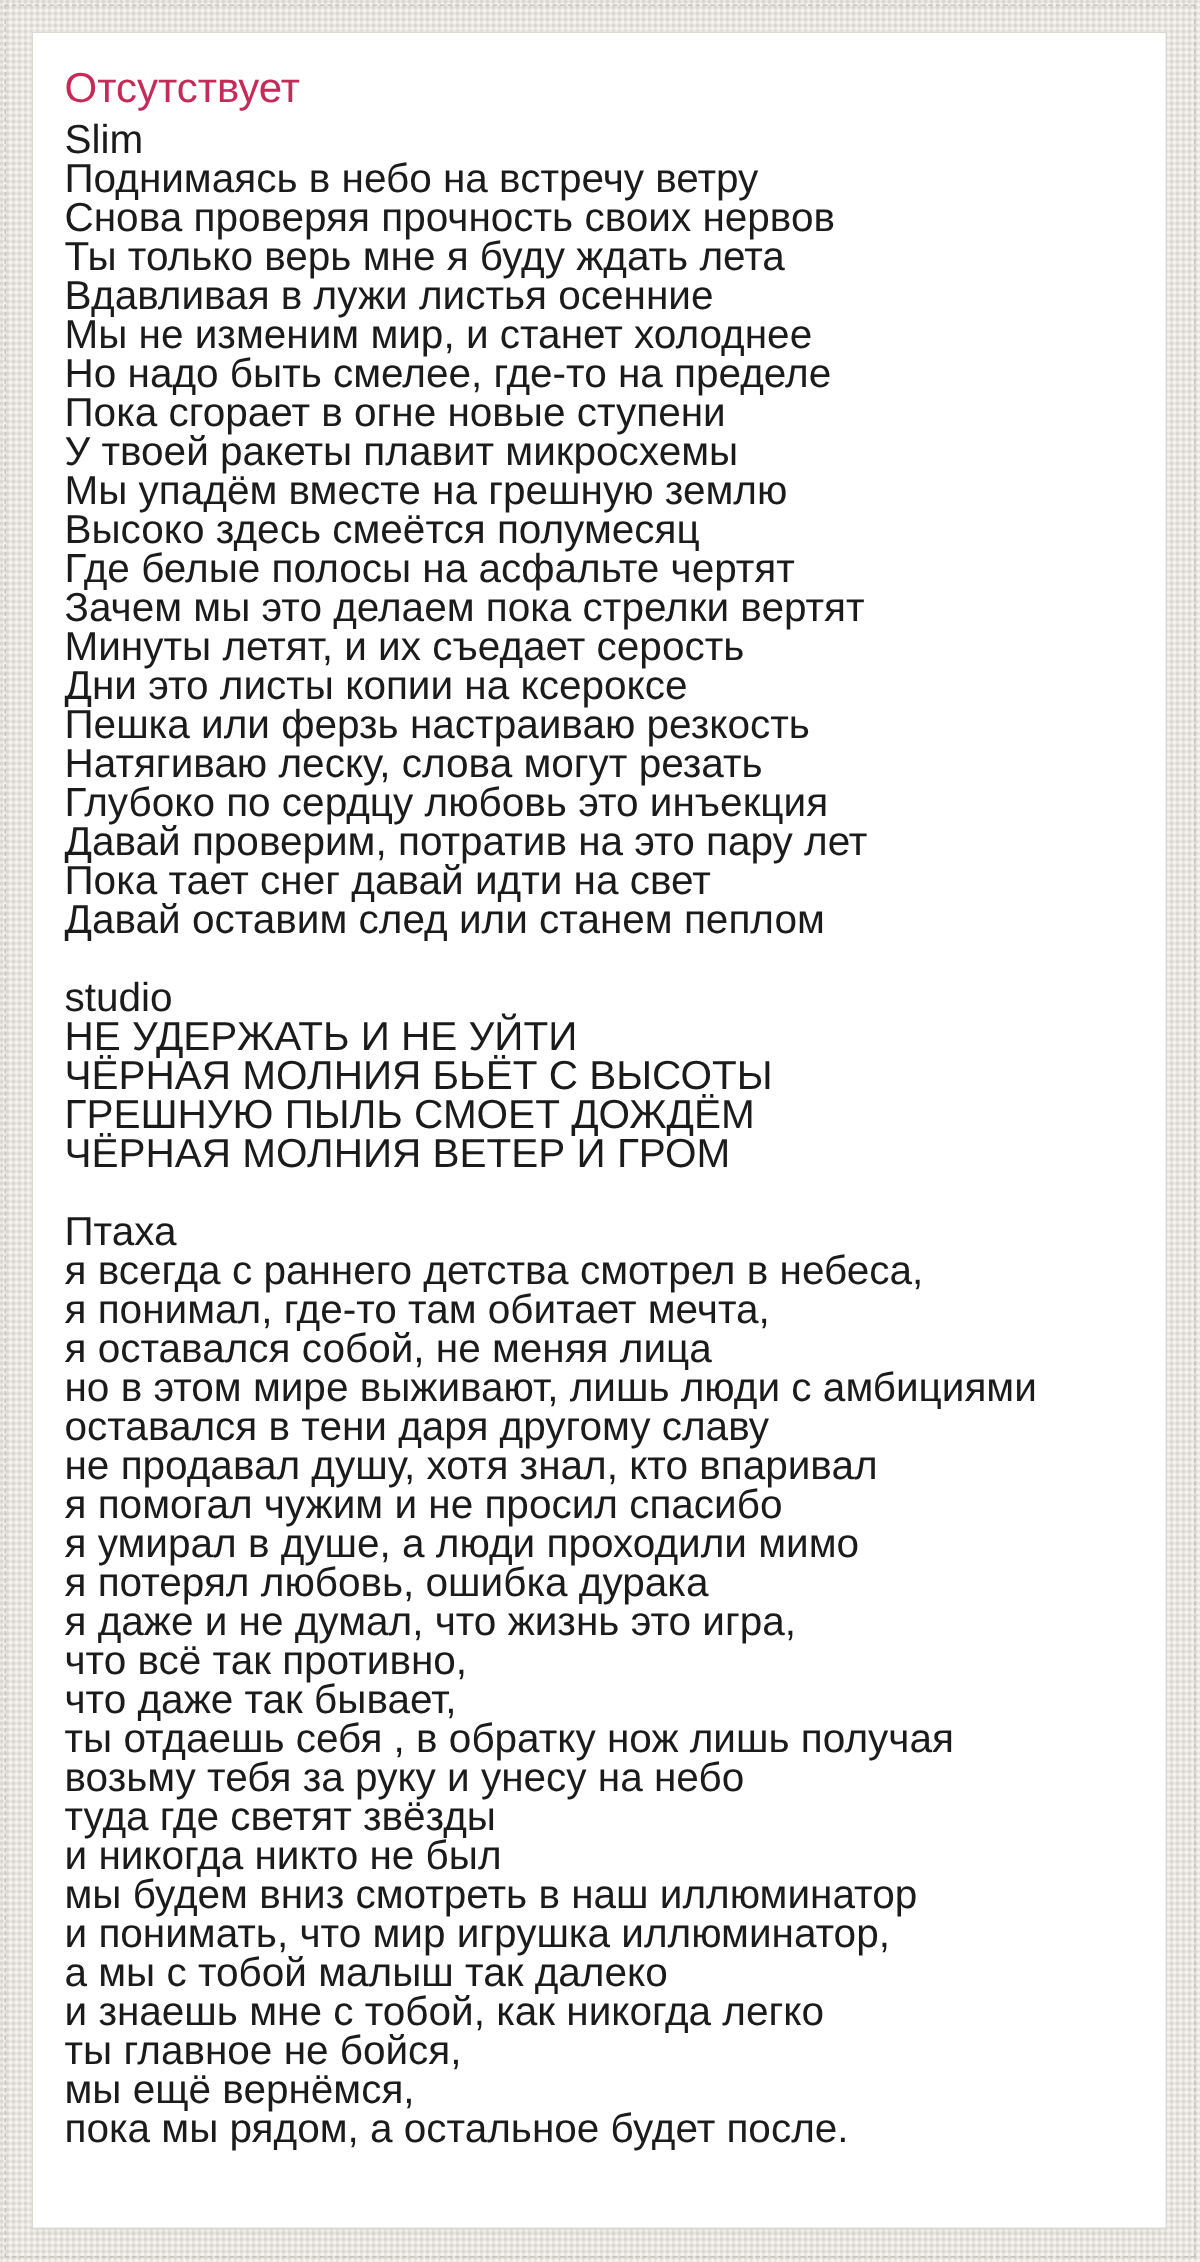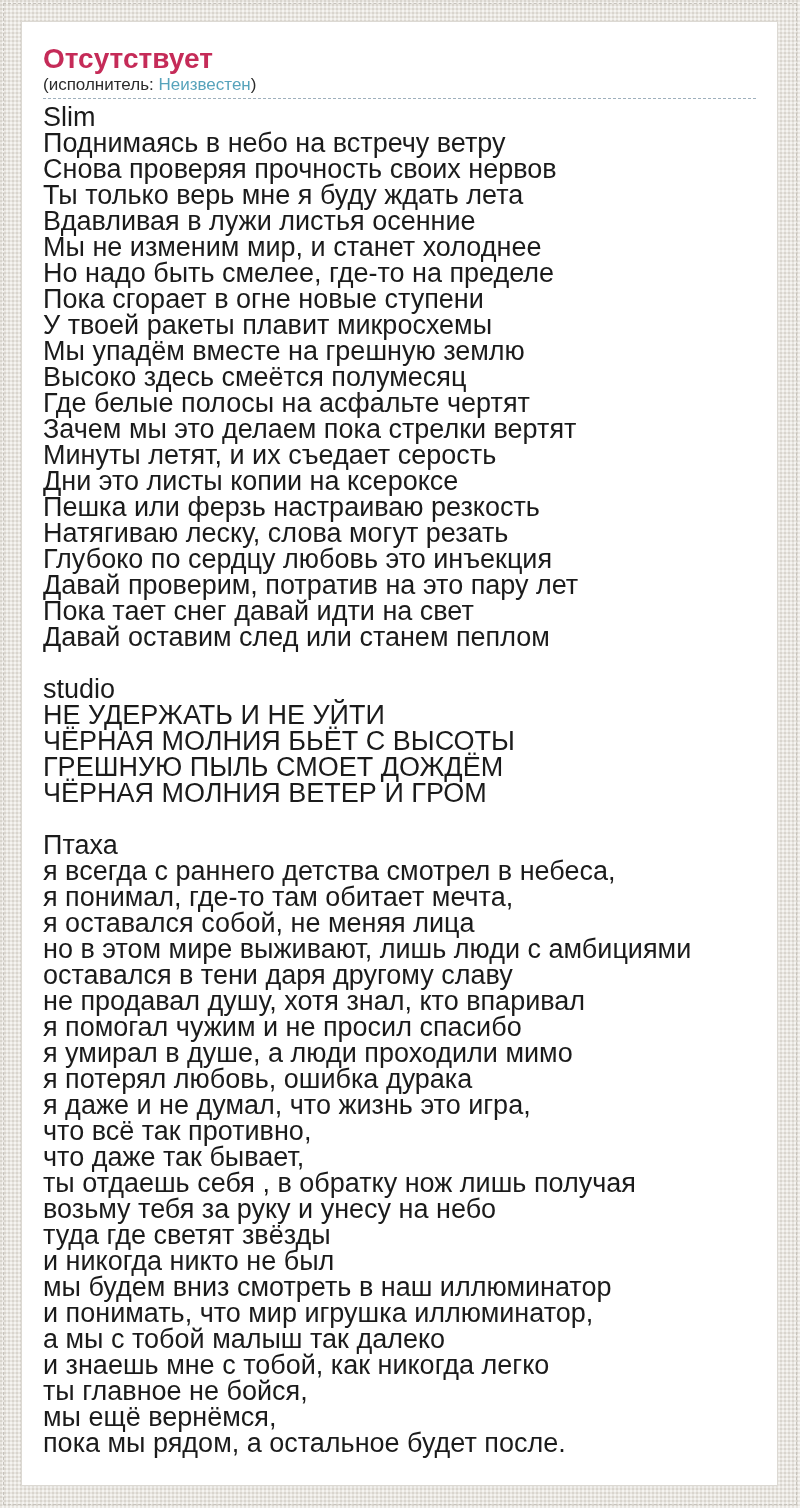--- a/index.html
+++ b/index.html
@@ -39,21 +39,21 @@
     box-sizing: border-box;
     background: var(--card_background);
     border: 1px solid #dcd9d3;
     box-shadow: 0 1px 2px rgba(0,0,0,0.05);
     padding: 21px;
   }
   .song-title {
     margin: 0;
     font-size: 28px;
     line-height: 32px;
-    font-weight: 700;
+    font-weight: 400;
     color: var(--title_color);
   }
   .artist-line {
     font-size: 17px;
     line-height: 20px;
     color: #2b2b2b;
     padding-bottom: 3px;
     border-bottom: 1px dashed var(--separator_color);
   }
   .artist-link {
@@ -70,23 +70,20 @@
   }
 </style>
 </head>
 <body>
 
 <div class="stitch-border"></div>
 
 <div class="card">
   <h1 class="song-title">Отсутствует</h1>
 
-  <div class="artist-line">
-    <span>(исполнитель: </span><a class="artist-link">Неизвестен</a><span>)</span>
-  </div>
 
   <div class="lyrics">Slim
 Поднимаясь в небо на встречу ветру
 Снова проверяя прочность своих нервов
 Ты только верь мне я буду ждать лета
 Вдавливая в лужи листья осенние
 Мы не изменим мир, и станет холоднее
 Но надо быть смелее, где-то на пределе
 Пока сгорает в огне новые ступени
 У твоей ракеты плавит микросхемы

